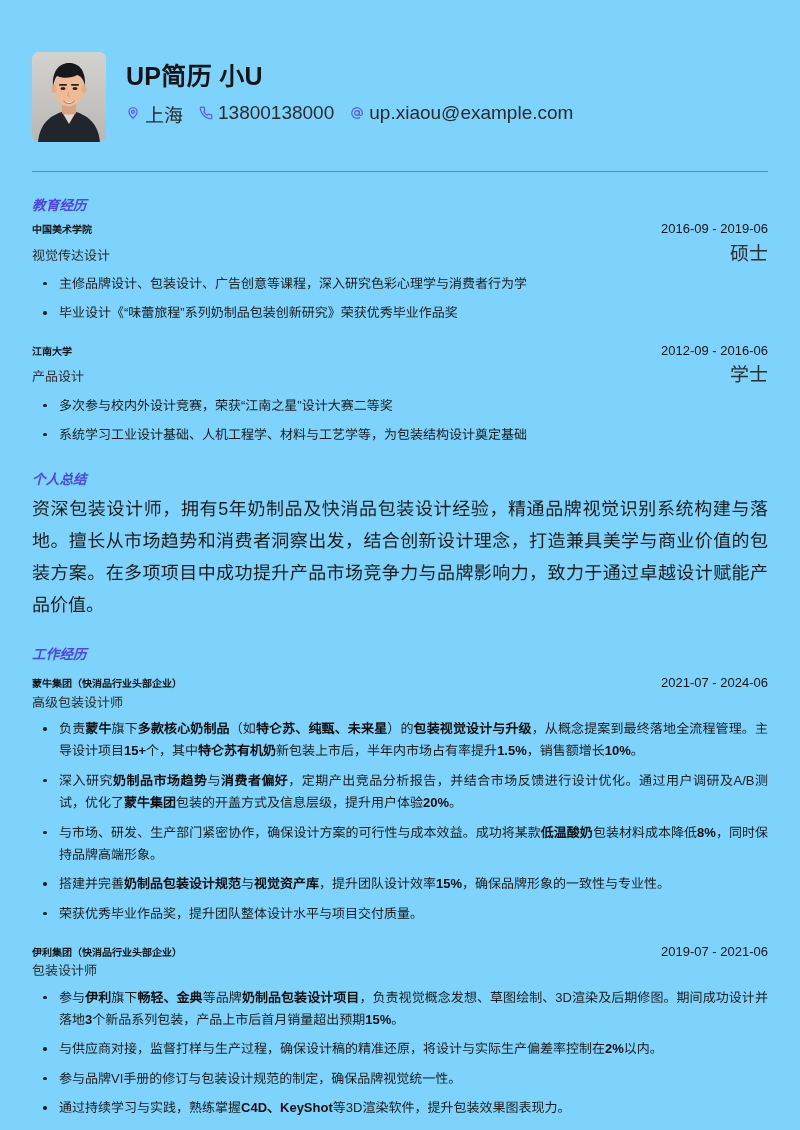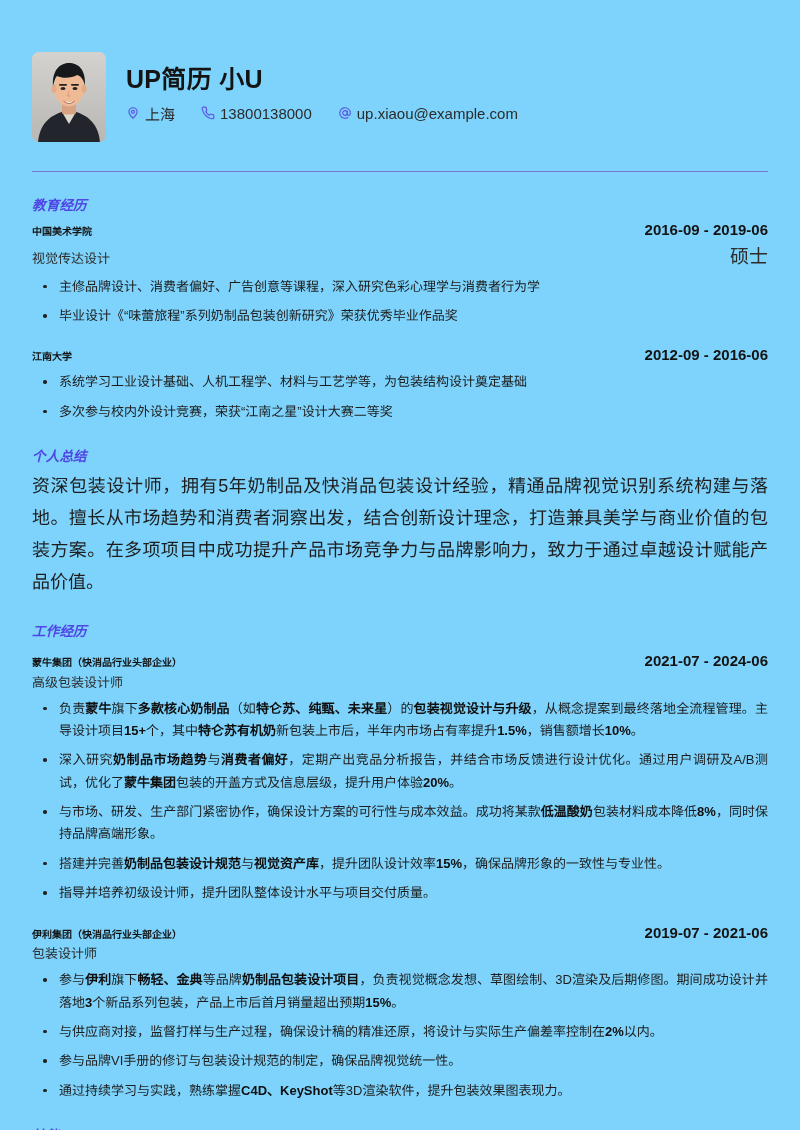--- a/index.html
+++ b/index.html
@@ -48,22 +48,22 @@
     font-size: 25px;
     font-weight: 700;
     letter-spacing: .3px;
     color: #141414;
     line-height: 1.1;
   }
   .contacts {
     display: flex;
     align-items: center;
     flex-wrap: wrap;
-    gap: 5px 17px;
-    font-size: 15px;
+    gap: 5px 7px;
+    font-size: 19px;
     color: #2b2b2b;
   }
   .contact-item {
     display: inline-flex;
     align-items: center;
     gap: 5px;
     margin-right: 9px;
   }
   .cicon {
     display: inline-flex;
@@ -97,22 +97,22 @@
     align-items: baseline;
     gap: 16px;
   }
   .org {
     font-size: 10px;
     font-weight: 700;
     color: #131313;
     line-height: 1.5;
   }
   .period {
-    font-size: 15px;
-    font-weight: 700;
+    font-size: 13px;
+    font-weight: 400;
     color: #131313;
     white-space: nowrap;
     line-height: 1.5;
   }
   .entry-sub {
     display: flex;
     justify-content: space-between;
     align-items: baseline;
     gap: 16px;
   }
@@ -252,33 +252,37 @@
     <div class="entry">
       <div class="entry-head">
         <div class="org">中国美术学院</div>
         <div class="period">2016-09 - 2019-06</div>
       </div>
       <div class="entry-sub">
         <div class="role">视觉传达设计</div>
         <div class="degree">硕士</div>
       </div>
       <ul class="bullets">
-        <li>主修品牌设计、消费者偏好、广告创意等课程，深入研究色彩心理学与消费者行为学</li>
+        <li>主修品牌设计、包装设计、广告创意等课程，深入研究色彩心理学与消费者行为学</li>
         <li>毕业设计《“味蕾旅程”系列奶制品包装创新研究》荣获优秀毕业作品奖</li>
       </ul>
     </div>
 
     <div class="entry" style="margin-top:16px;">
       <div class="entry-head">
         <div class="org">江南大学</div>
         <div class="period">2012-09 - 2016-06</div>
       </div>
+      <div class="entry-sub">
+        <div class="role">产品设计</div>
+        <div class="degree">学士</div>
+      </div>
       <ul class="bullets">
+        <li>多次参与校内外设计竞赛，荣获“江南之星”设计大赛二等奖</li>
         <li>系统学习工业设计基础、人机工程学、材料与工艺学等，为包装结构设计奠定基础</li>
-        <li>多次参与校内外设计竞赛，荣获“江南之星”设计大赛二等奖</li>
       </ul>
     </div>
   </div>
 
   <div class="section">
     <div class="section-title">个人总结</div>
     <p class="summary-text">资深包装设计师，拥有5年奶制品及快消品包装设计经验，精通品牌视觉识别系统构建与落地。擅长从市场趋势和消费者洞察出发，结合创新设计理念，打造兼具美学与商业价值的包装方案。在多项项目中成功提升产品市场竞争力与品牌影响力，致力于通过卓越设计赋能产品价值。</p>
   </div>
 
   <div class="section">
@@ -290,21 +294,21 @@
         <div class="period">2021-07 - 2024-06</div>
       </div>
       <div class="entry-sub">
         <div class="role">高级包装设计师</div>
       </div>
       <ul class="bullets">
         <li>负责<b>蒙牛</b>旗下<b>多款核心奶制品</b>（如<b>特仑苏、纯甄、未来星</b>）的<b>包装视觉设计与升级</b>，从概念提案到最终落地全流程管理。主导设计项目<b>15+</b>个，其中<b>特仑苏有机奶</b>新包装上市后，半年内市场占有率提升<b>1.5%</b>，销售额增长<b>10%</b>。</li>
         <li>深入研究<b>奶制品市场趋势</b>与<b>消费者偏好</b>，定期产出竞品分析报告，并结合市场反馈进行设计优化。通过用户调研及A/B测试，优化了<b>蒙牛集团</b>包装的开盖方式及信息层级，提升用户体验<b>20%</b>。</li>
         <li>与市场、研发、生产部门紧密协作，确保设计方案的可行性与成本效益。成功将某款<b>低温酸奶</b>包装材料成本降低<b>8%</b>，同时保持品牌高端形象。</li>
         <li>搭建并完善<b>奶制品包装设计规范</b>与<b>视觉资产库</b>，提升团队设计效率<b>15%</b>，确保品牌形象的一致性与专业性。</li>
-        <li>指导并培养初级设计师，提升团队整体设计水平与项目交付质量。</li>
+        <li>荣获优秀毕业作品奖，提升团队整体设计水平与项目交付质量。</li>
       </ul>
     </div>
 
     <div class="exp-block" style="margin-top:17px;">
       <div class="entry-head">
         <div class="org">伊利集团（快消品行业头部企业）</div>
         <div class="period">2019-07 - 2021-06</div>
       </div>
       <div class="entry-sub">
         <div class="role">包装设计师</div>

